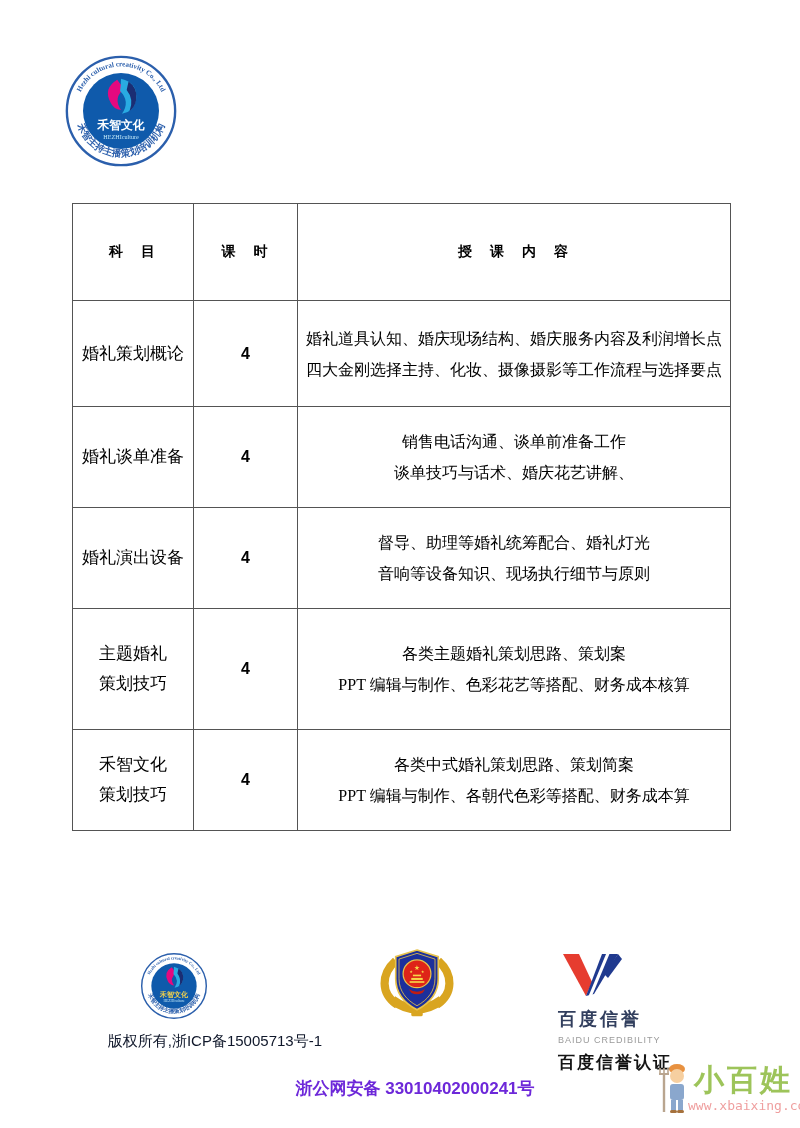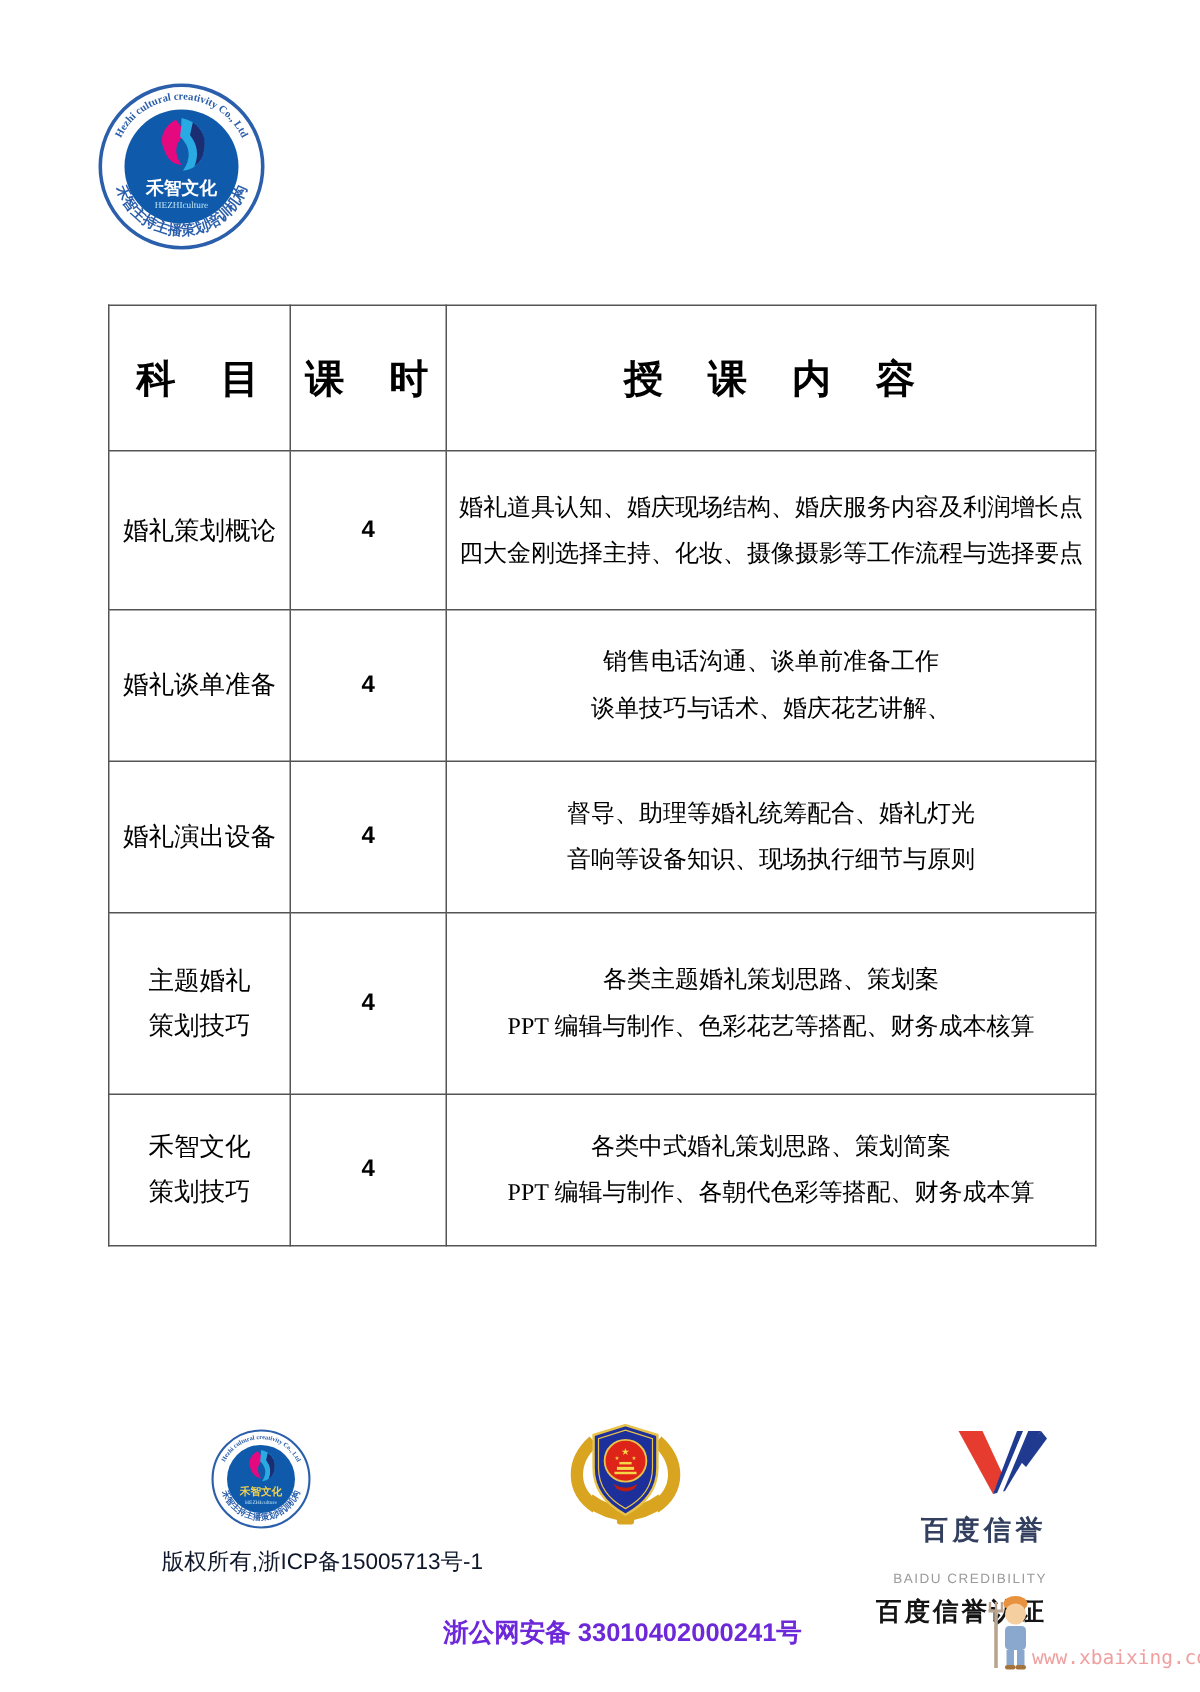--- a/index.html
+++ b/index.html
@@ -23,45 +23,45 @@
   
   table.course {
     position:absolute; left:72px; top:203px; width:658px;
     border-collapse:collapse; table-layout:fixed;
   }
   table.course td {
     border:1.5px solid #545454;
     text-align:center; vertical-align:middle;
     padding:0 4px;
   }
-  tr.hdr td { font-size:26px; font-weight:700; letter-spacing:2px; }
+  tr.hdr td { font-size:14px; font-weight:700; letter-spacing:2px; }
   .subject div { font-size:17px; line-height:30px; }
   .hours { font-family:"Liberation Sans","DejaVu Sans",sans-serif; font-size:16px; font-weight:700; }
   .content div { font-size:16px; line-height:31px; }
 
   
   .footer-logo { position:absolute; left:140px; top:952px; }
   .icp-text {
     position:absolute; left:58px; top:1032px; width:264px; text-align:right;
     font-family:"Liberation Sans","DejaVu Sans",sans-serif;
     font-size:15px; color:#0f172a;
   }
   .police-badge { position:absolute; left:376px; top:946px; }
   .police-text {
     position:absolute; left:293px; top:1077px; width:244px; text-align:center;
     font-family:"Liberation Sans","DejaVu Sans",sans-serif;
     font-size:17px; font-weight:700; color:#6d28d9;
   }
   .baidu-block {
     position:absolute; left:558px; top:950px; width:140px;
-    display:flex; flex-direction:column; align-items:flex-end;
+    display:flex; flex-direction:column; align-items:flex-start;
     font-family:"Liberation Sans","DejaVu Sans",sans-serif;
   }
   .baidu-cn  { margin-top:3px; font-size:18px; font-weight:600; letter-spacing:3px; color:#323f5e; }
-  .baidu-en  { margin-top:15px; font-size:9px; letter-spacing:1px; color:#9a9a9a; }
+  .baidu-en  { margin-top:4px; font-size:9px; letter-spacing:1px; color:#9a9a9a; }
   .baidu-cert{ margin-top:6px; font-size:17px; font-weight:700; letter-spacing:2px; color:#141414; }
 
   
   .wm-char { position:absolute; left:656px; top:1060px; }
   .wm-name {
     position:absolute; left:694px; top:1060px; width:100px;
     font-size:30px; font-weight:700; letter-spacing:3px; color:#9dc45a;
     font-family:"DejaVu Sans",sans-serif;
   }
   .wm-url {
@@ -227,15 +227,16 @@
       <line x1="8" y1="14" x2="8" y2="52" stroke="#b9a58f" stroke-width="2.4"></line>
       <ellipse cx="21" cy="9" rx="8" ry="5" fill="#e8913f"></ellipse>
       <circle cx="21" cy="16" r="7" fill="#f6cfa0"></circle>
       <rect x="14" y="24" width="14" height="16" rx="3" fill="#8aa7cd"></rect>
       <rect x="15" y="40" width="5" height="10" fill="#8aa7cd"></rect>
       <rect x="22" y="40" width="5" height="10" fill="#8aa7cd"></rect>
       <rect x="14" y="50" width="7" height="3" rx="1.5" fill="#a5713c"></rect>
       <rect x="21" y="50" width="7" height="3" rx="1.5" fill="#a5713c"></rect>
     </svg>
   </div>
+  <div class="wm-name">小百姓</div>
   <div class="wm-url">www.xbaixing.com</div>
 
 </div>
 
 </body></html>

